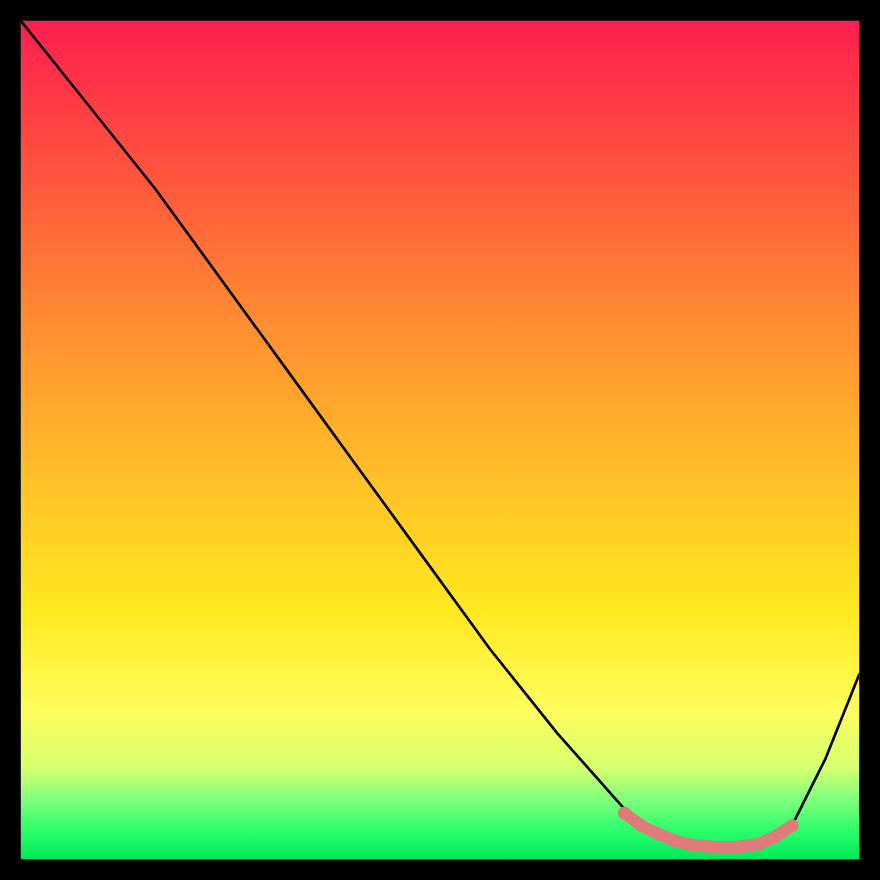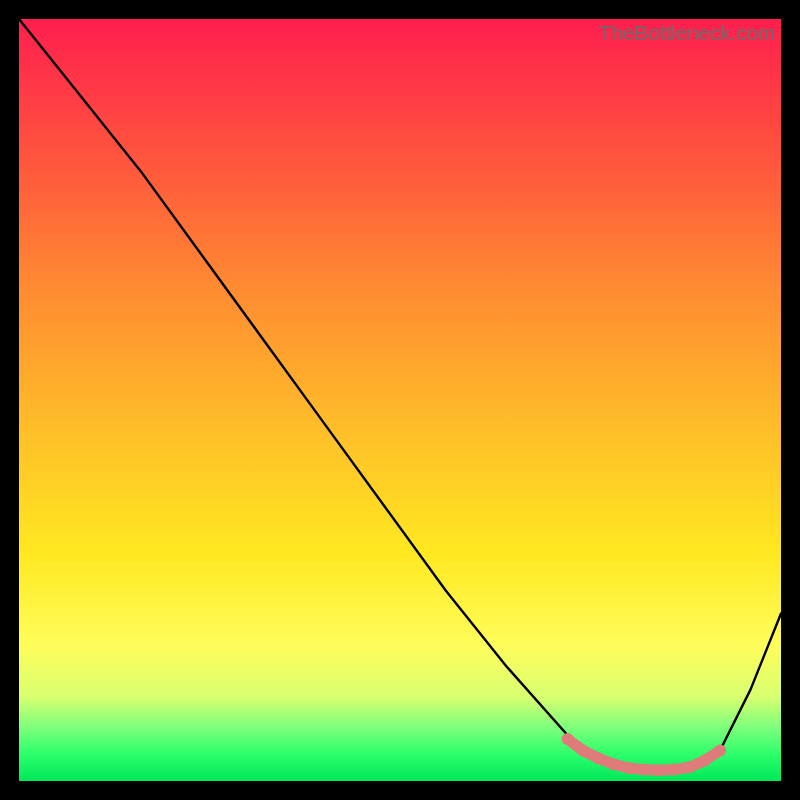--- a/index.html
+++ b/index.html
@@ -71,14 +71,13 @@
         <circle cx="609.6" cy="749.0" r="6" fill="#e07b7b"></circle>
         <circle cx="624.8" cy="750.6" r="6" fill="#e07b7b"></circle>
         <circle cx="640.1" cy="751.3" r="6" fill="#e07b7b"></circle>
         <circle cx="655.3" cy="750.6" r="6" fill="#e07b7b"></circle>
         <circle cx="670.6" cy="748.3" r="6" fill="#e07b7b"></circle>
         <circle cx="685.8" cy="741.4" r="6" fill="#e07b7b"></circle>
         <circle cx="701.0" cy="731.5" r="6" fill="#e07b7b"></circle>
       </g>
   </svg>
 
-  <div class="watermark">TheBottleneck.com</div>
 </div>
 
 </body></html>

